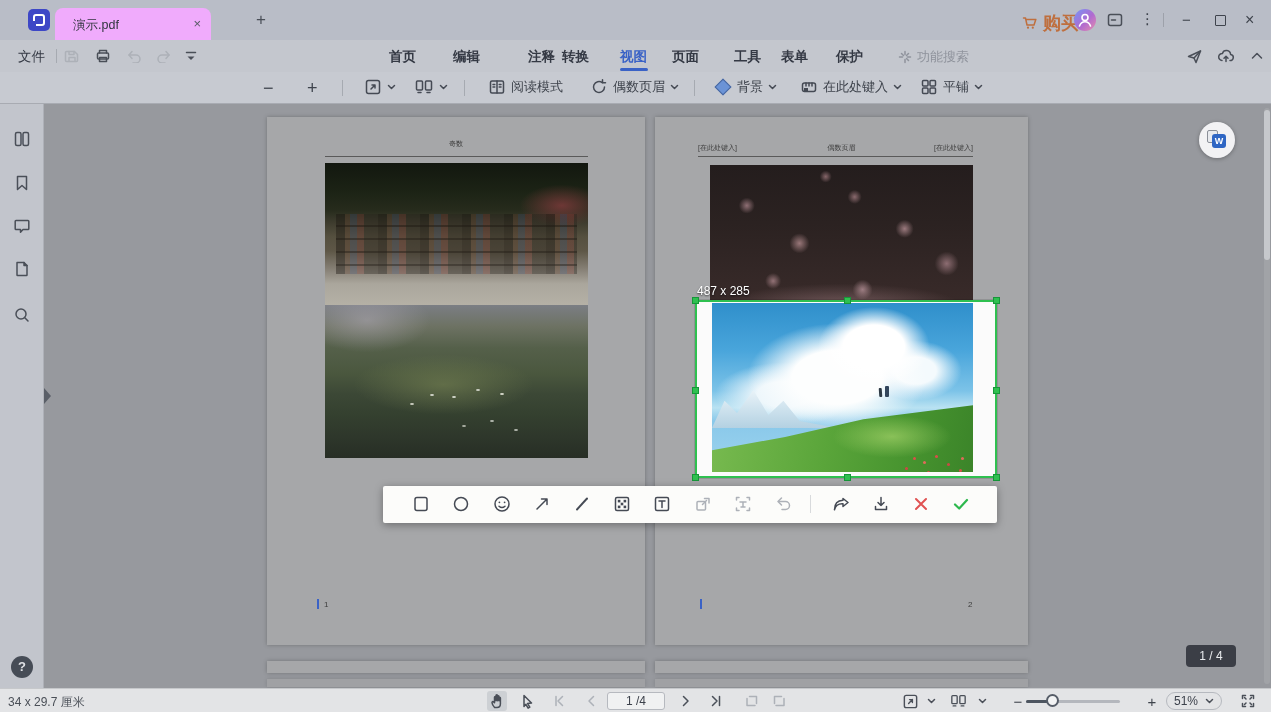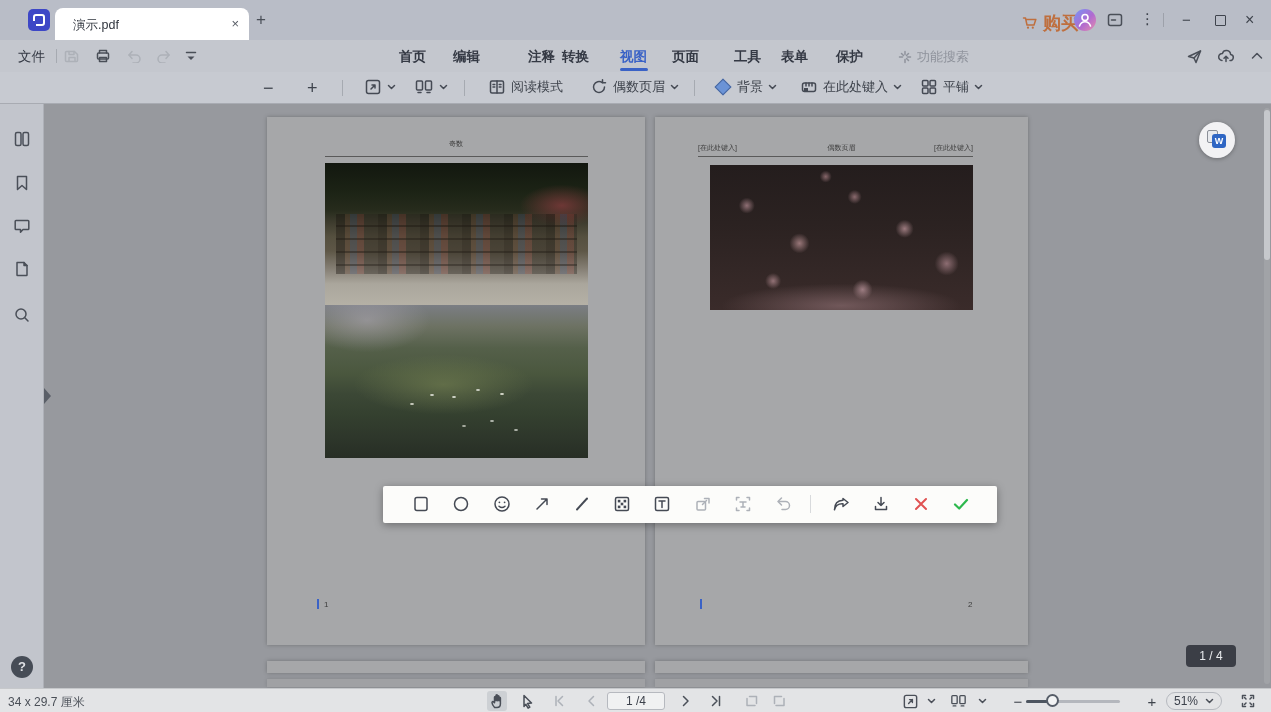--- a/index.html
+++ b/index.html
@@ -7,21 +7,21 @@
   #app{position:relative;width:1271px;height:712px;overflow:hidden;background:#97999e;user-select:none;}
   .abs{position:absolute;}
   svg.ic{display:block;fill:none;stroke:#454a54;stroke-width:1.5;stroke-linecap:round;stroke-linejoin:round;}
   svg.ic.dis{stroke:#adb1b8;}
   svg.ic.lt{stroke:#4a4f58;}
   
   #titlebar{position:absolute;left:0;top:0;width:1271px;height:40px;background:#b9bdc7;}
   #logo{position:absolute;left:28px;top:9px;width:22px;height:22px;border-radius:5px;background:#3d47c6;}
   #logo .g1{position:absolute;left:5px;top:5px;width:12px;height:12px;border:2.4px solid #fff;border-radius:3px;}
   #logo .g2{position:absolute;left:3px;top:12px;width:5px;height:5px;background:#3d47c6;}
-  #tab{position:absolute;left:55px;top:8px;width:194px;height:32px;background:#ffffff;border-radius:8px 8px 0 0;}
+  #tab{position:absolute;left:55px;top:8px;width:156px;height:32px;background:#f0abfc;border-radius:8px 8px 0 0;}
   #tab .t{position:absolute;left:18px;top:9px;font-size:12.5px;color:#2f343d;}
   #tab .x{position:absolute;right:10px;top:8px;font-size:13px;color:#565b64;cursor:pointer;}
   #newtab{position:absolute;left:256px;top:10px;font-size:17px;color:#4a4f58;}
   .winbtn{position:absolute;top:12px;font-size:15px;color:#3f444d;line-height:16px;}
   #maxbox{position:absolute;top:15px;width:11px;height:11px;border:1.5px solid #3f444d;border-radius:1px;}
   #buy{position:absolute;left:1022px;top:11px;color:#bf6f3e;font-size:18px;font-weight:bold;display:flex;gap:5px;align-items:center;}
   #avatar{position:absolute;left:1074px;top:9px;width:22px;height:22px;border-radius:50%;background:linear-gradient(135deg,#7f8df0 10%,#b06ad0 55%,#e08ab0 95%);}
   #tbsep{position:absolute;left:1163px;top:13px;width:1px;height:14px;background:#9da1aa;}
   
   #menurow{position:absolute;left:0;top:40px;width:1271px;height:32px;background:#c4c7ce;}
@@ -186,21 +186,21 @@
           <path d="M10 2.5 13 6l-3 3.5"></path>
         </svg>
       </div>
     <div class="abs" style="left:184px;top:10px">
         <svg class="ic lt" width="14" height="12" viewBox="0 0 14 12">
           <path d="M2.5 2.5h9"></path>
           <path d="M3.5 6.5 7 10l3.5-3.5z" fill="#4a4f58" stroke="none"></path>
         </svg>
       </div>
 
-    <span class="menuitem" style="left:399px">首页</span>
+    <span class="menuitem" style="left:389px">首页</span>
     <span class="menuitem" style="left:453px">编辑</span>
     <span class="menuitem" style="left:528px">注释</span>
     <span class="menuitem" style="left:562px">转换</span>
     <span class="menuitem active" style="left:620px">视图</span>
     <span class="menuitem" style="left:672px">页面</span>
     <span class="menuitem" style="left:734px">工具</span>
     <span class="menuitem" style="left:781px">表单</span>
     <span class="menuitem" style="left:836px">保护</span>
     <div id="active-underline"></div>
     <div id="featsearch">
@@ -361,20 +361,39 @@
       <div class="photo" id="photo-blossom" style="left:55px;top:48px;width:263px;height:145px"></div>
       <div class="cursorbar" style="left:45px;top:482px"></div>
       <span class="ftnum" style="left:313px;top:483px">2</span>
     </div>
 
     <div class="page" style="left:223px;top:557px;width:378px;height:12px"></div>
     <div class="page" style="left:611px;top:557px;width:373px;height:12px"></div>
     <div class="page" style="left:223px;top:575px;width:378px;height:8px;opacity:.6"></div>
     <div class="page" style="left:611px;top:575px;width:373px;height:8px;opacity:.6"></div>
 
+    <div id="selection">
+      <div class="photo" id="photo-cloud" style="left:15px;top:1px;width:261px;height:169px">
+        <div id="mtn"></div>
+        <div id="hill"></div>
+        <div id="hillglow"></div>
+        <div class="fig" style="right:35%;top:50%;width:3px;height:9px;transform:rotate(-4deg)"></div>
+        <div class="fig" style="right:32%;top:49%;width:4px;height:11px;background:#33465c"></div>
+        <div class="flowers"></div>
+      </div>
+      <span id="sizelabel">487 x 285</span>
+      <div class="handle" style="left:-5px;top:-5px"></div>
+      <div class="handle" style="left:147px;top:-5px"></div>
+      <div class="handle" style="right:-5px;top:-5px"></div>
+      <div class="handle" style="left:-5px;top:85px"></div>
+      <div class="handle" style="right:-5px;top:85px"></div>
+      <div class="handle" style="left:-5px;bottom:-5px"></div>
+      <div class="handle" style="left:147px;bottom:-5px"></div>
+      <div class="handle" style="right:-5px;bottom:-5px"></div>
+    </div>
 
     <div id="capbar">
       <div class="capic" style="left:28px">
           <svg class="ic" width="20" height="20" viewBox="0 0 20 20">
             <rect x="4" y="3.5" width="12" height="13" rx="2"></rect>
           </svg>
         </div>
       <div class="capic" style="left:68px">
           <svg class="ic" width="20" height="20" viewBox="0 0 20 20">
             <circle cx="10" cy="10" r="6.5"></circle>

